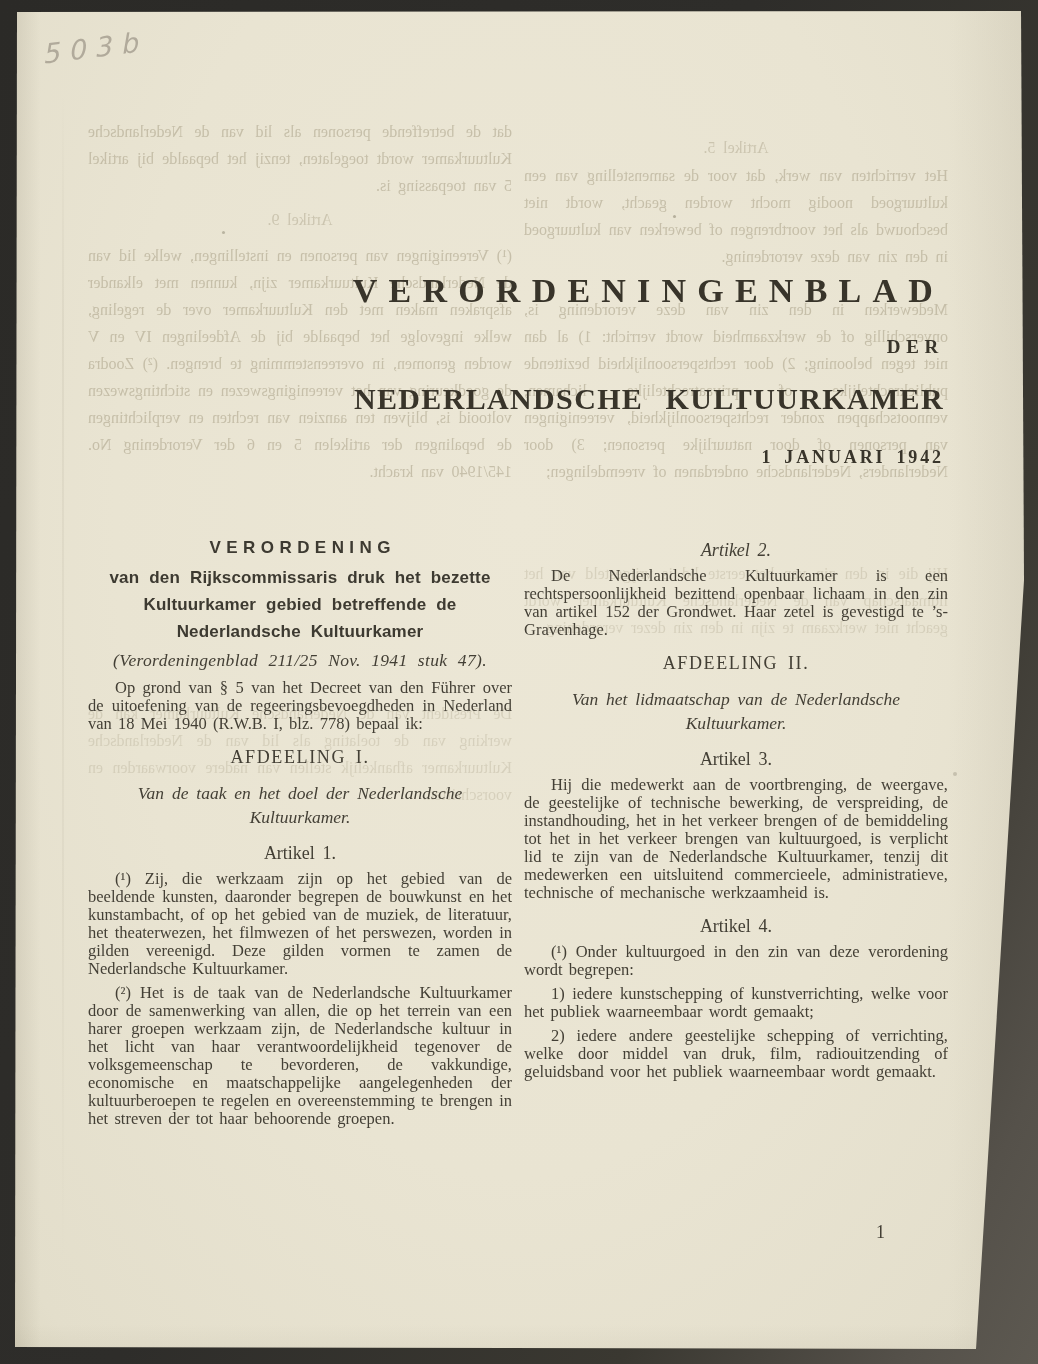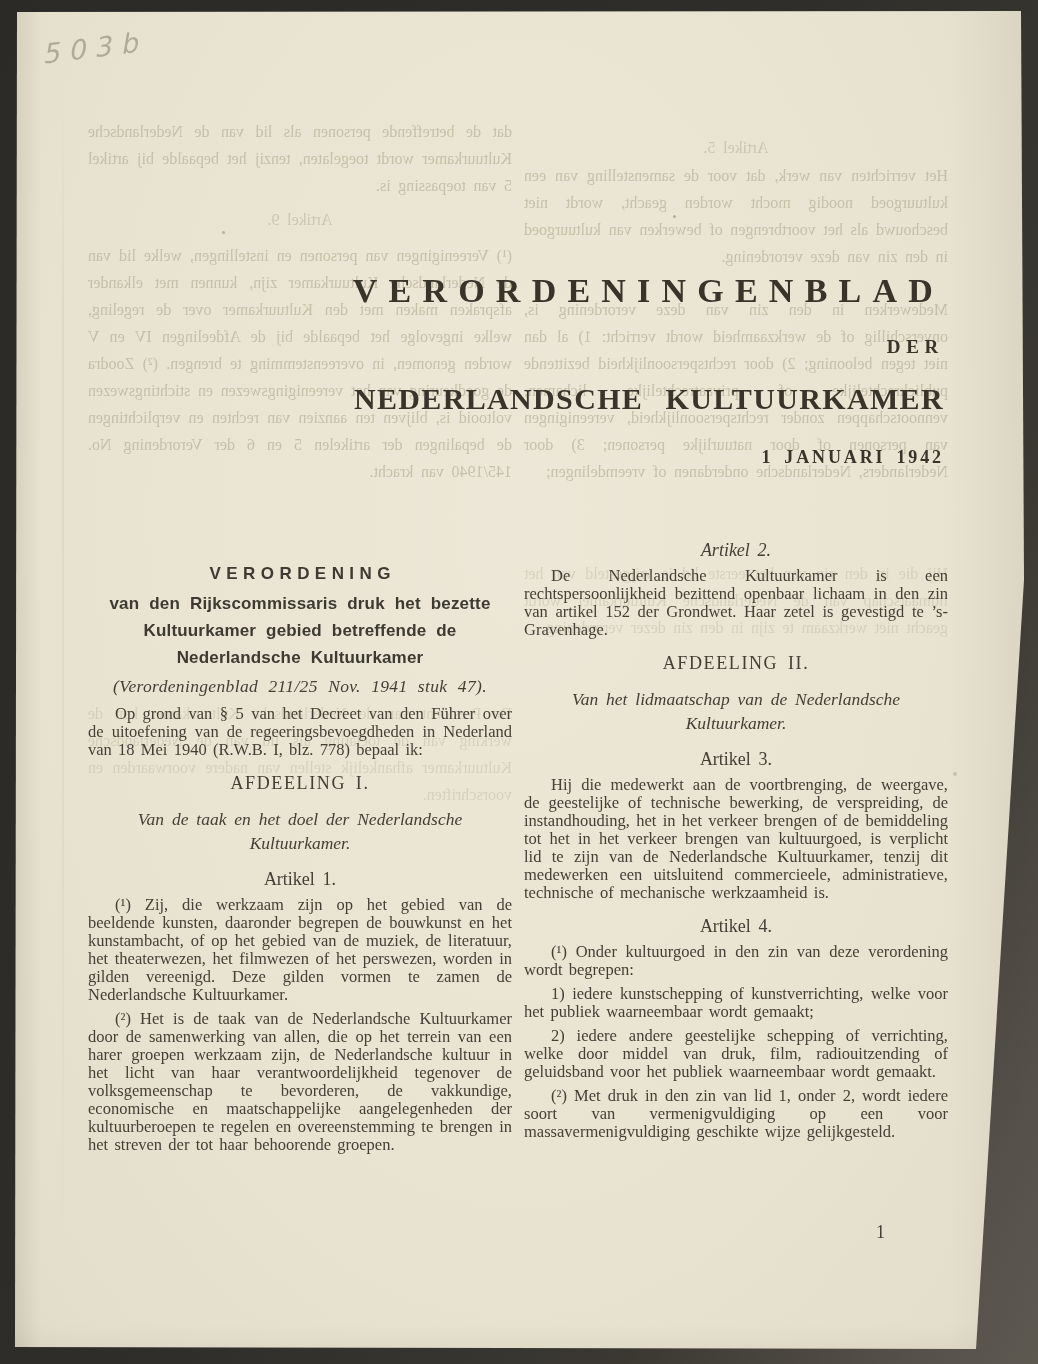--- a/index.html
+++ b/index.html
@@ -59,21 +59,21 @@
   .m-der{font-weight:700;font-size:19px;letter-spacing:.30em;text-indent:.30em;margin-top:26px;}
   .m-subtitle{font-weight:700;font-size:30px;letter-spacing:.045em;word-spacing:.45em;margin-top:24px;white-space:nowrap;}
   .m-date{font-weight:700;font-size:18px;letter-spacing:.16em;word-spacing:.2em;margin-top:31px;}
 
   .columns{position:absolute;left:88px;top:538px;width:860px;display:flex;gap:12px;color:#433f35;}
   .col{width:424px;}
 
   .ver-heading{
     font-family:"Liberation Sans","DejaVu Sans",sans-serif;
     font-weight:700;font-size:17px;letter-spacing:.32em;text-indent:.32em;
-    text-align:center;color:#3d3a31;margin-top:26px;
+    text-align:center;color:#3d3a31;
   }
   .ver-sub{margin-top:6px;font-family:"Liberation Sans","DejaVu Sans",sans-serif;
     font-weight:700;font-size:17px;line-height:27px;text-align:center;
     word-spacing:.30em;letter-spacing:.01em;color:#3d3a31;}
   .ref{margin-top:2px;font-style:italic;font-size:17.5px;line-height:26px;
     text-align:center;word-spacing:.32em;letter-spacing:.02em;}
   .body{font-size:16.5px;line-height:18px;text-align:justify;text-indent:27px;
     word-spacing:.13em;margin:6px 0 0 0;}
   .afdeeling{text-align:center;font-size:18px;letter-spacing:.09em;word-spacing:.2em;margin-top:14px;}
   .afd-sub{text-align:center;font-style:italic;font-size:17.5px;line-height:23.5px;
@@ -128,21 +128,20 @@
         <div class="artikel first">Artikel 2.</div>
         <p class="body">De Nederlandsche Kultuurkamer is een rechtspersoonlijkheid bezittend openbaar lichaam in den zin van artikel 152 der Grondwet. Haar zetel is gevestigd te ’s-Gravenhage.</p>
         <div class="afdeeling">AFDEELING II.</div>
         <div class="afd-sub">Van het lidmaatschap van de Nederlandsche Kultuurkamer.</div>
         <div class="artikel">Artikel 3.</div>
         <p class="body">Hij die medewerkt aan de voortbrenging, de weergave, de geestelijke of technische bewerking, de verspreiding, de instandhouding, het in het verkeer brengen of de bemiddeling tot het in het verkeer brengen van kultuurgoed, is verplicht lid te zijn van de Nederlandsche Kultuurkamer, tenzij dit medewerken een uitsluitend commercieele, administratieve, technische of mechanische werkzaamheid is.</p>
         <div class="artikel">Artikel 4.</div>
         <p class="body">(¹)  Onder kultuurgoed in den zin van deze verordening wordt begrepen:</p>
         <p class="body">1)  iedere kunstschepping of kunstverrichting, welke voor het publiek waarneembaar wordt gemaakt;</p>
         <p class="body">2)  iedere andere geestelijke schepping of verrichting, welke door middel van druk, film, radiouitzending of geluidsband voor het publiek waarneembaar wordt gemaakt.</p>
-        <p class="body">(²)  Met druk in den zin van lid 1, onder 2, wordt iedere soort van vermenigvuldiging op een voor massavermenigvuldiging geschikte wijze gelijkgesteld.</p>
       </section>
 
     </div>
 
     <div class="page-number">1</div>
 
     <div class="edge-left"></div>
     <div class="edge-right"></div>
     <div class="edge-bottom"></div>
     <div class="crease"></div>

